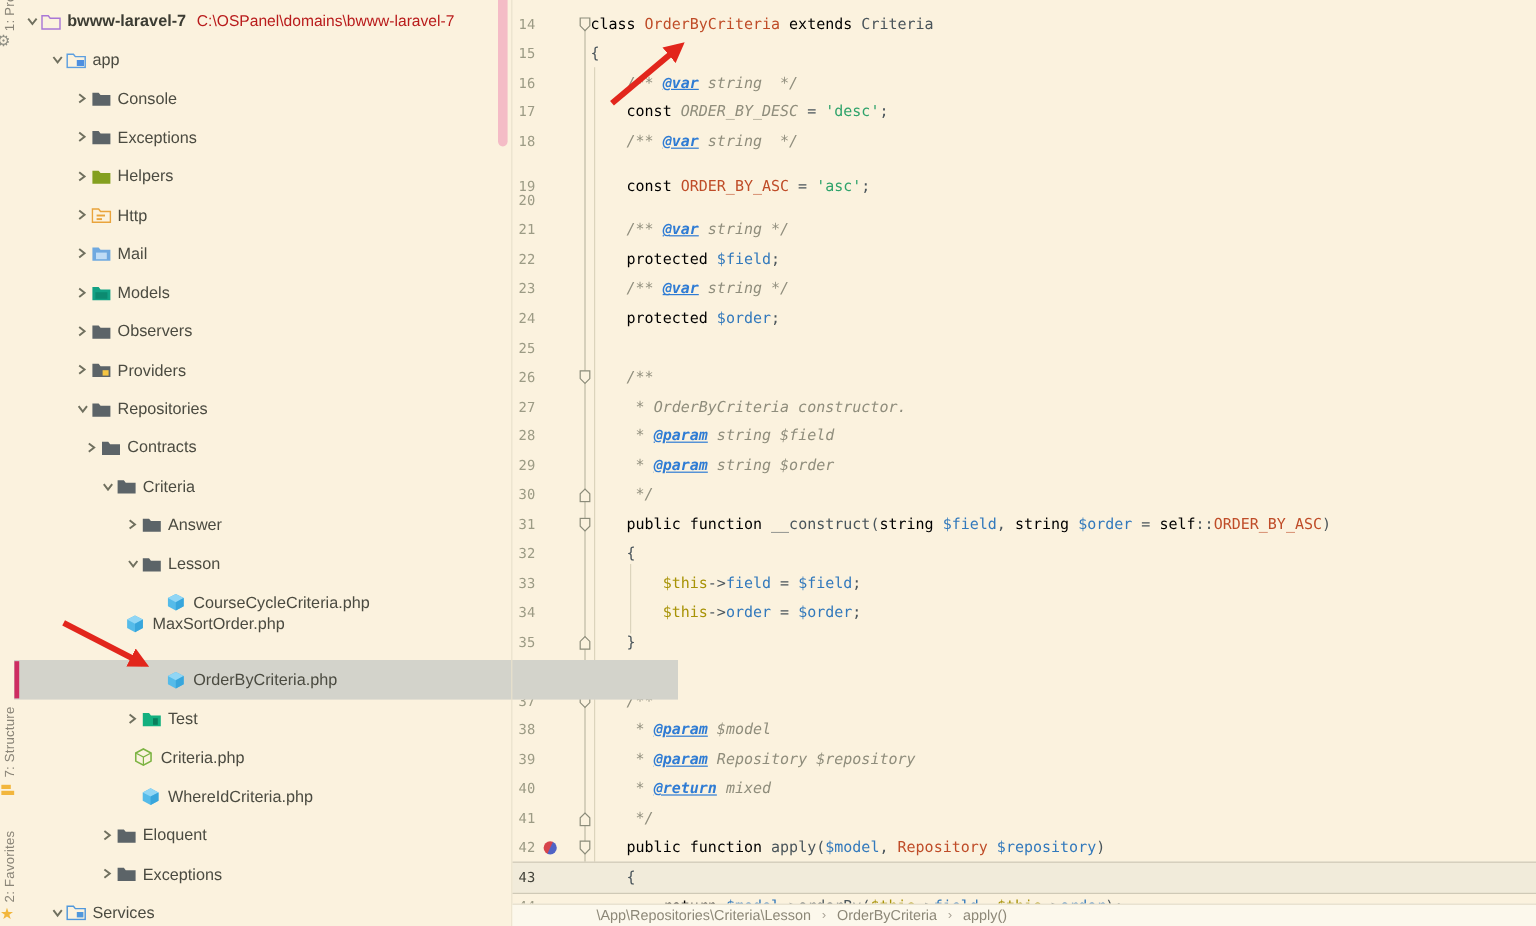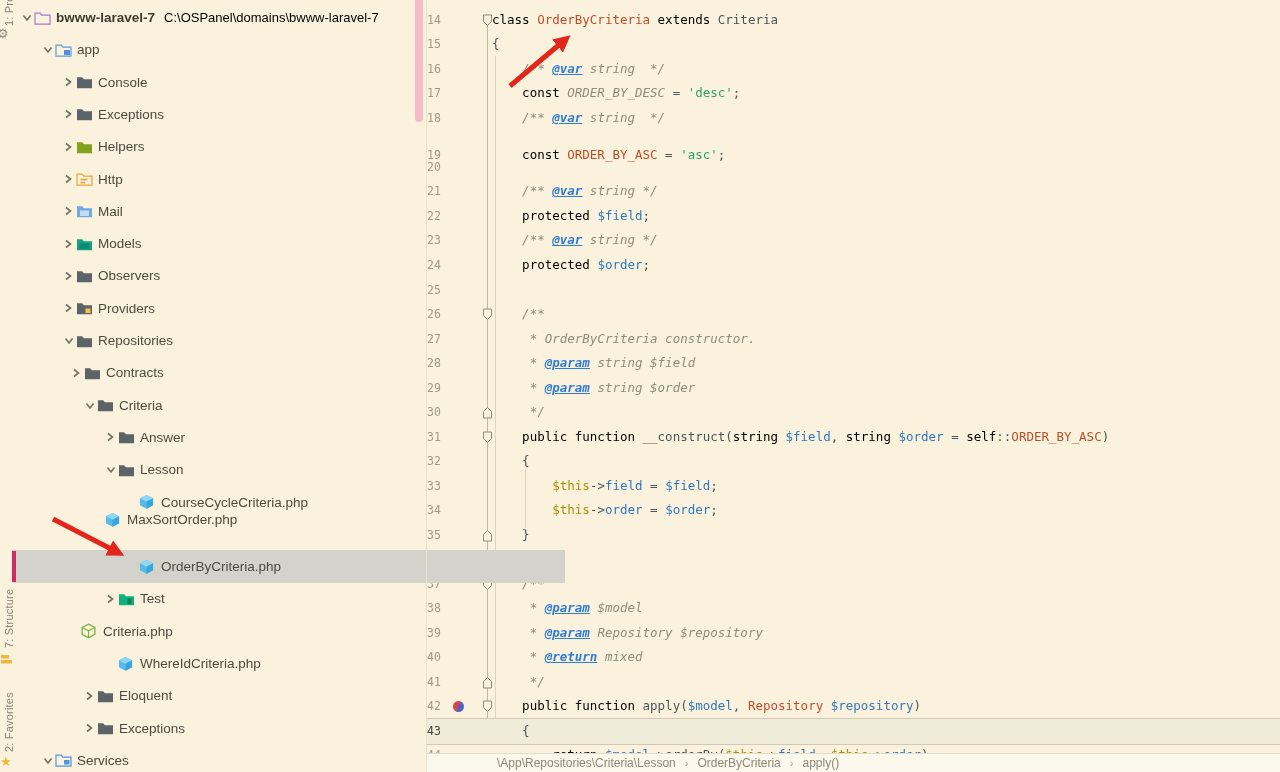--- a/index.html
+++ b/index.html
@@ -17,32 +17,32 @@
   
   .tree{position:absolute;left:0;top:0;width:426px;height:628px;z-index:2;}
   .trow{position:absolute;left:0;width:426px;height:33px;display:flex;align-items:center;
         font-size:13.5px;color:#4B4B41;}
   .trow.sel{background:linear-gradient(to right,rgba(0,0,0,0) 12px,#D3D3CB 12px);}
   .trow.sel::before{content:'';position:absolute;left:12px;top:1px;bottom:1px;width:4px;background:#CE2D62;}
   .chev{width:15px;display:inline-flex;justify-content:center;flex:none;}
   .ticon{width:20px;display:inline-flex;align-items:center;flex:none;}
   .tlabel{margin-left:2px;white-space:nowrap;}
   .tlabel.b{font-weight:bold;color:#3C3C33;}
-  .tpath{margin-left:9px;color:#000000;font-size:13px;white-space:nowrap;}
+  .tpath{margin-left:9px;color:#b91c1c;font-size:13px;white-space:nowrap;}
   .tree-scroll{position:absolute;left:415px;top:0;width:8px;height:122px;background:#F4BCC6;
                border-radius:0 0 5px 5px;z-index:3;}
   .divider{position:absolute;left:426px;top:0;width:1px;height:772px;background:#E9E2CC;z-index:4;}
 
   
   .editor{position:absolute;left:427px;top:0;width:853px;height:772px;
           font-family:"DejaVu Sans Mono",monospace;font-size:12.5px;z-index:1;}
   .eline{position:absolute;left:0;width:853px;height:25px;}
   .eline.cur{background:#F1EBDA;border-top:1px solid #CFC9B6;border-bottom:1px solid #CFC9B6;
              margin-top:-1px;}
-  .lnum{position:absolute;left:0;width:19px;text-align:left;color:#9C9B85;font-size:11.5px;
+  .lnum{position:absolute;left:0;width:19px;text-align:right;color:#9C9B85;font-size:11.5px;
         line-height:24.5px;}
   .cur .lnum{color:#44443B;}
   .code{position:absolute;left:65px;top:0;white-space:pre;line-height:24.5px;}
   .fmark{position:absolute;left:55px;top:6px;line-height:0;}
   .oicon{position:absolute;left:26px;top:7px;width:11px;height:11px;border-radius:50%;
          background:linear-gradient(115deg,#D7444B 47%,#5063C5 53%);}
   .vline{position:absolute;left:60px;top:18px;width:1px;height:724px;background:#BDB9A4;}
   .guideA{position:absolute;left:68px;top:56px;width:1px;height:688px;background:#DCD4BC;}
   .guideB{position:absolute;left:98px;top:470px;width:1px;height:58px;background:#DCD4BC;}
 
@@ -328,21 +328,21 @@
           </svg>
         </span>
         <span class="ticon">
           <svg width="17" height="14" viewBox="0 0 17 14">
             <path d="M1 2.2 h5.2 l1.6 2 H16 v9 H1 z" fill="#13B07F" stroke="none" stroke-width="1.2"></path>
             <rect x="9.5" y="6.5" width="4" height="5.5" fill="#0B7E5C"></rect>
           </svg>
         </span>
         <span class="tlabel">Test</span>
       </div>
-      <div class="trow" style="top: 614.7px; padding-left: 81px;">
+      <div class="trow" style="top: 614.7px; padding-left: 112px;">
         <span class="ticon">
           <svg width="15" height="16" viewBox="0 0 16 17">
             <path d="M8 1.2 L14.8 4.7 V12 L8 15.6 L1.2 12 V4.7 Z" fill="none" stroke="#7CB342" stroke-width="1.4"></path>
             <path d="M1.2 4.7 L8 8.3 L14.8 4.7 M8 8.3 V15.6" fill="none" stroke="#7CB342" stroke-width="1.1"></path>
           </svg>
         </span>
         <span class="tlabel">Criteria.php</span>
       </div>
       <div class="trow" style="top: 647px; padding-left: 118px;">
         <span class="ticon">

